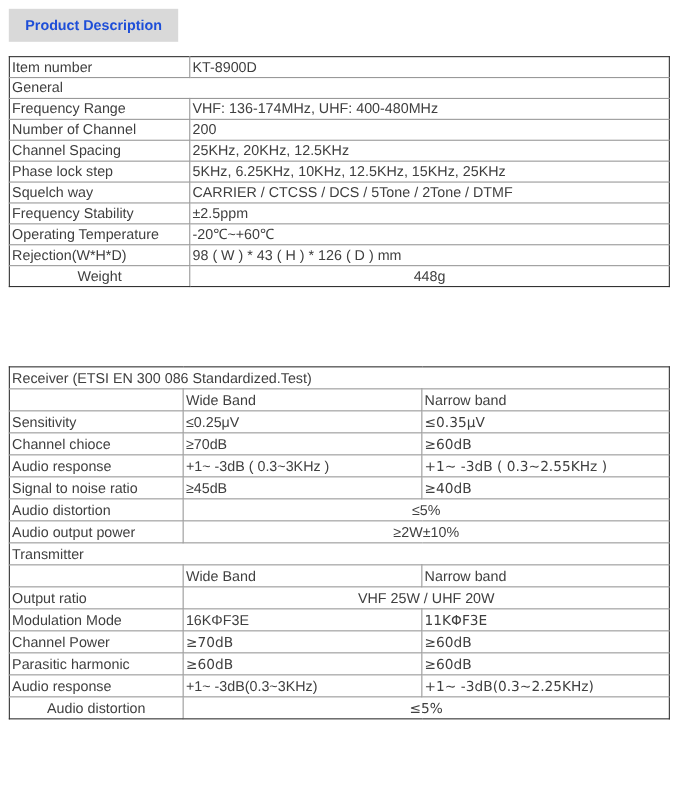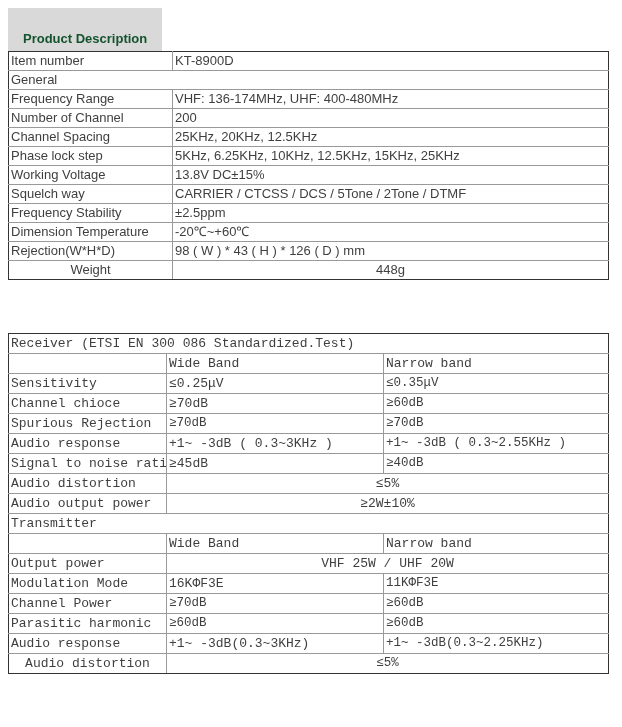--- a/index.html
+++ b/index.html
@@ -12,23 +12,23 @@
     overflow: hidden;
   }
   .page { position: relative; width: 622px; height: 727px; }
 
   .tab {
     position: absolute;
     left: 8px;
     top: 8px;
     height: 30px;
     line-height: 30px;
-    padding: 16px 15px;
+    padding: 0 15px;
     background: #d9d9d9;
-    color: #14532d;
+    color: #1d4ed8;
     font-size: 13px;
     font-weight: bold;
     white-space: nowrap;
     cursor: default;
     text-align: center;
   }
 
   table.spec {
     position: absolute;
     left: 8px;
@@ -43,21 +43,21 @@
   table.t2 { top: 333px; }
 
   table.spec td {
     border: 1px solid #999999;
     padding: 0 2px 0 2px;
     overflow: hidden;
     white-space: nowrap;
     vertical-align: middle;
   }
   table.t1 td { height: 18px; line-height: 18px; }
-  table.t2 td { height: 19px; line-height: 19px; font-family: Liberation Mono, monospace; }
+  table.t2 td { height: 19px; line-height: 19px; }
 
   
   table.spec tr:first-child td { border-top-color: #333333; }
   table.spec tr:last-child td  { border-bottom-color: #333333; text-align: center; }
   table.spec td:first-child    { border-left-color: #333333; }
   table.spec td:last-child     { border-right-color: #333333; }
 
   td.center { text-align: center; }
 
   
@@ -93,33 +93,29 @@
     </tr>
     <tr>
       <td>Channel Spacing</td>
       <td>25KHz, 20KHz, 12.5KHz</td>
     </tr>
     <tr>
       <td>Phase lock step</td>
       <td>5KHz, 6.25KHz, 10KHz, 12.5KHz, 15KHz, 25KHz</td>
     </tr>
     <tr>
-      <td>Working Voltage</td>
-      <td>13.8V DC±15%</td>
-    </tr>
-    <tr>
       <td>Squelch way</td>
       <td>CARRIER / CTCSS / DCS / 5Tone / 2Tone / DTMF</td>
     </tr>
     <tr>
       <td>Frequency Stability</td>
       <td>±2.5ppm</td>
     </tr>
     <tr>
-      <td>Dimension Temperature</td>
+      <td>Operating Temperature</td>
       <td>-20℃~+60℃</td>
     </tr>
     <tr>
       <td>Rejection(W*H*D)</td>
       <td>98 ( W ) * 43 ( H ) * 126 ( D ) mm</td>
     </tr>
     <tr>
       <td>Weight</td>
       <td>448g</td>
     </tr>
@@ -146,25 +142,20 @@
       <td>Sensitivity</td>
       <td>≤0.25μV</td>
       <td class="alt">≤0.35μV</td>
     </tr>
     <tr>
       <td>Channel chioce</td>
       <td>≥70dB</td>
       <td class="alt">≥60dB</td>
     </tr>
     <tr>
-      <td>Spurious Rejection</td>
-      <td class="alt">≥70dB</td>
-      <td class="alt">≥70dB</td>
-    </tr>
-    <tr>
       <td>Audio response</td>
       <td>+1~ -3dB ( 0.3~3KHz )</td>
       <td class="alt">+1~ -3dB ( 0.3~2.55KHz )</td>
     </tr>
     <tr>
       <td>Signal to noise ratio</td>
       <td>≥45dB</td>
       <td class="alt">≥40dB</td>
     </tr>
     <tr>
@@ -178,21 +169,21 @@
 
     <tr>
       <td colspan="3">Transmitter</td>
     </tr>
     <tr>
       <td></td>
       <td>Wide Band</td>
       <td>Narrow band</td>
     </tr>
     <tr>
-      <td>Output power</td>
+      <td>Output ratio</td>
       <td colspan="2" class="center">VHF 25W / UHF 20W</td>
     </tr>
     <tr>
       <td>Modulation Mode</td>
       <td>16KΦF3E</td>
       <td class="alt">11KΦF3E</td>
     </tr>
     <tr>
       <td>Channel Power</td>
       <td class="alt">≥70dB</td>

